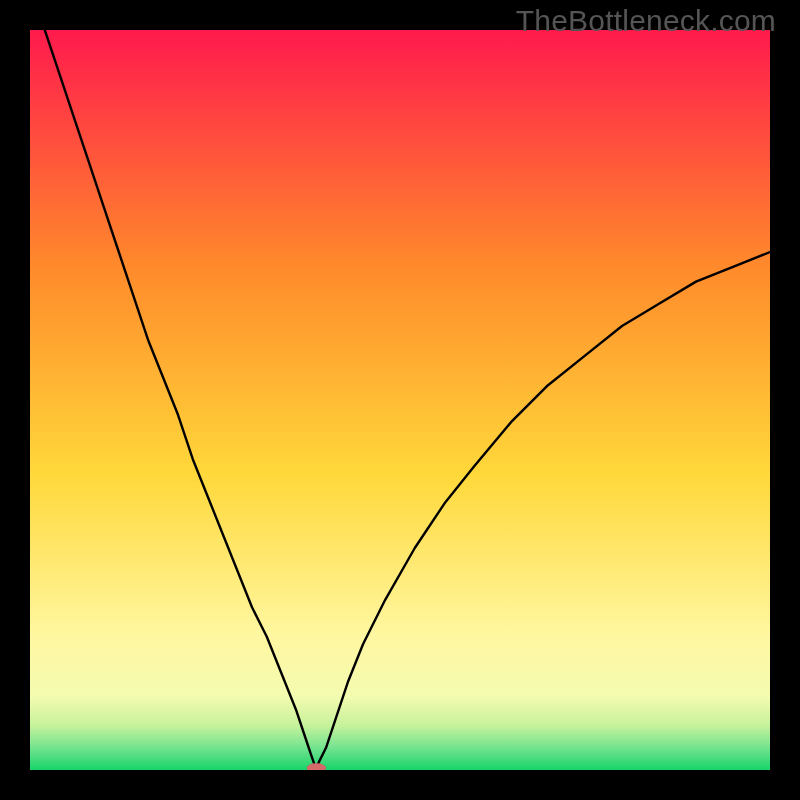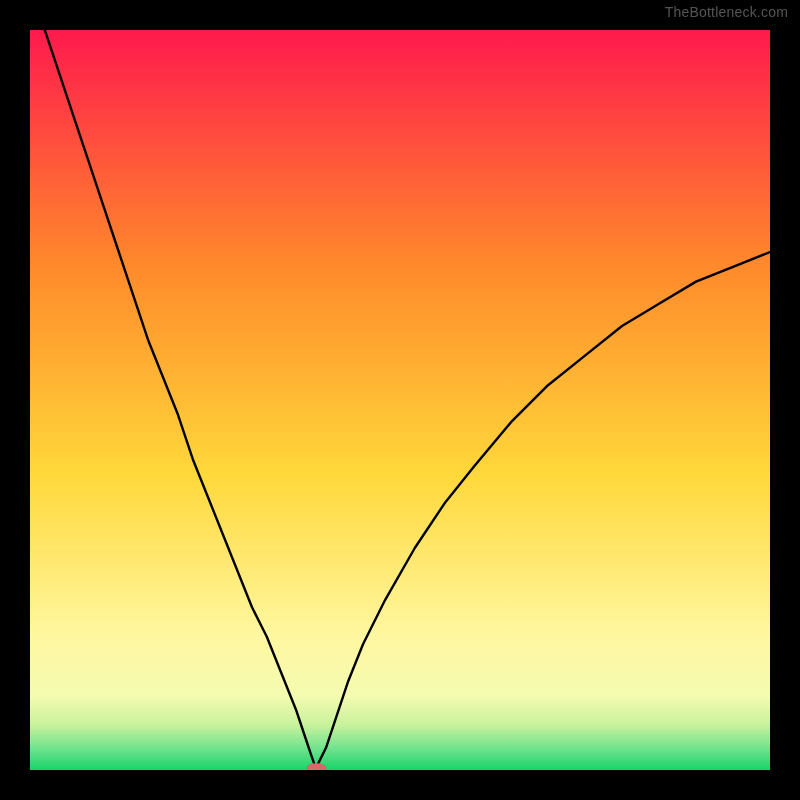--- a/index.html
+++ b/index.html
@@ -22,23 +22,23 @@
   .plot {
     position: absolute;
     left: 30px;
     top: 30px;
     width: 740px;
     height: 740px;
   }
   .watermark {
     position: absolute;
     top: 4px;
-    right: 12px;
+    right: 24px;
     color: #555;
-    font-size: 14px;
+    font-size: 30px;
     font-weight: 500;
     letter-spacing: 0.2px;
     user-select: none;
   }
 </style>
 </head>
 <body>
 
 <div class="frame">
   <svg class="plot" viewBox="0 0 100 100" preserveAspectRatio="none">

